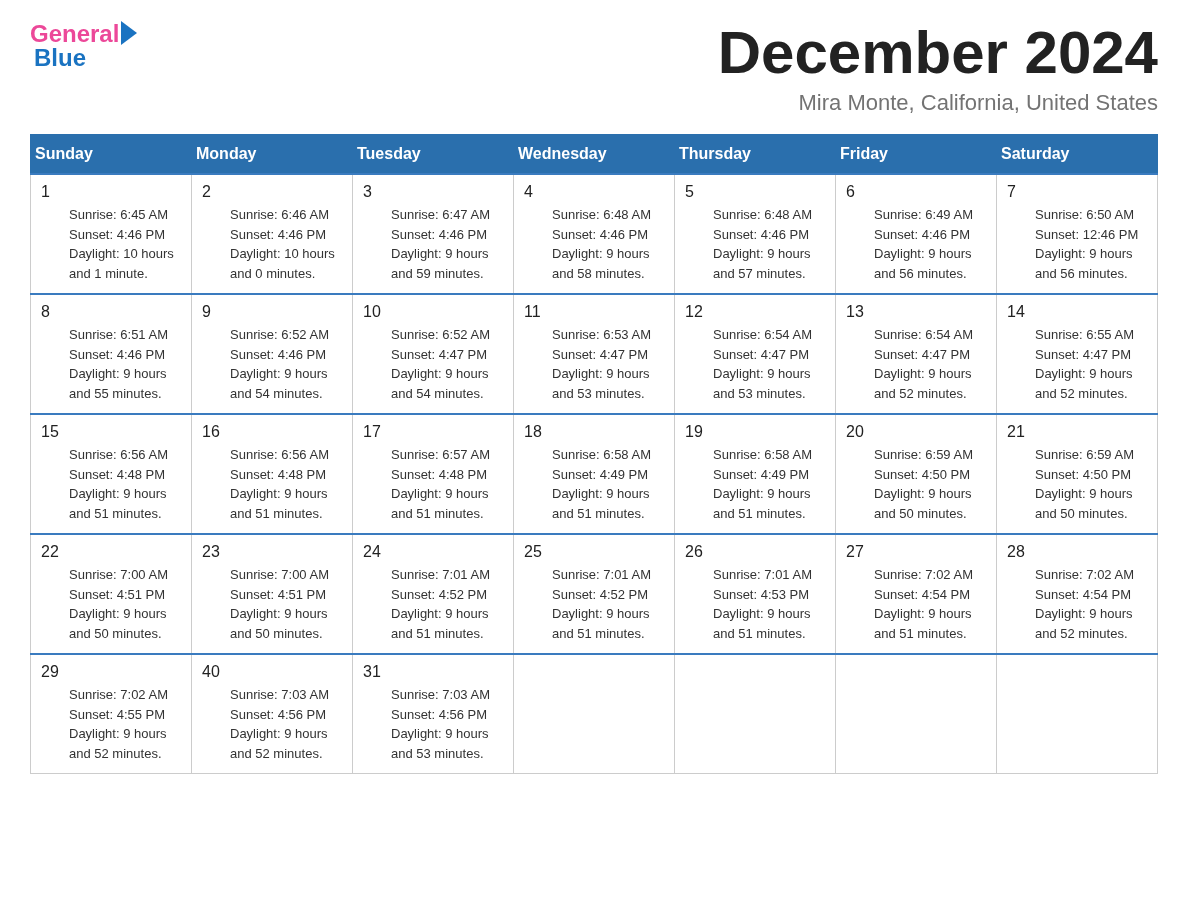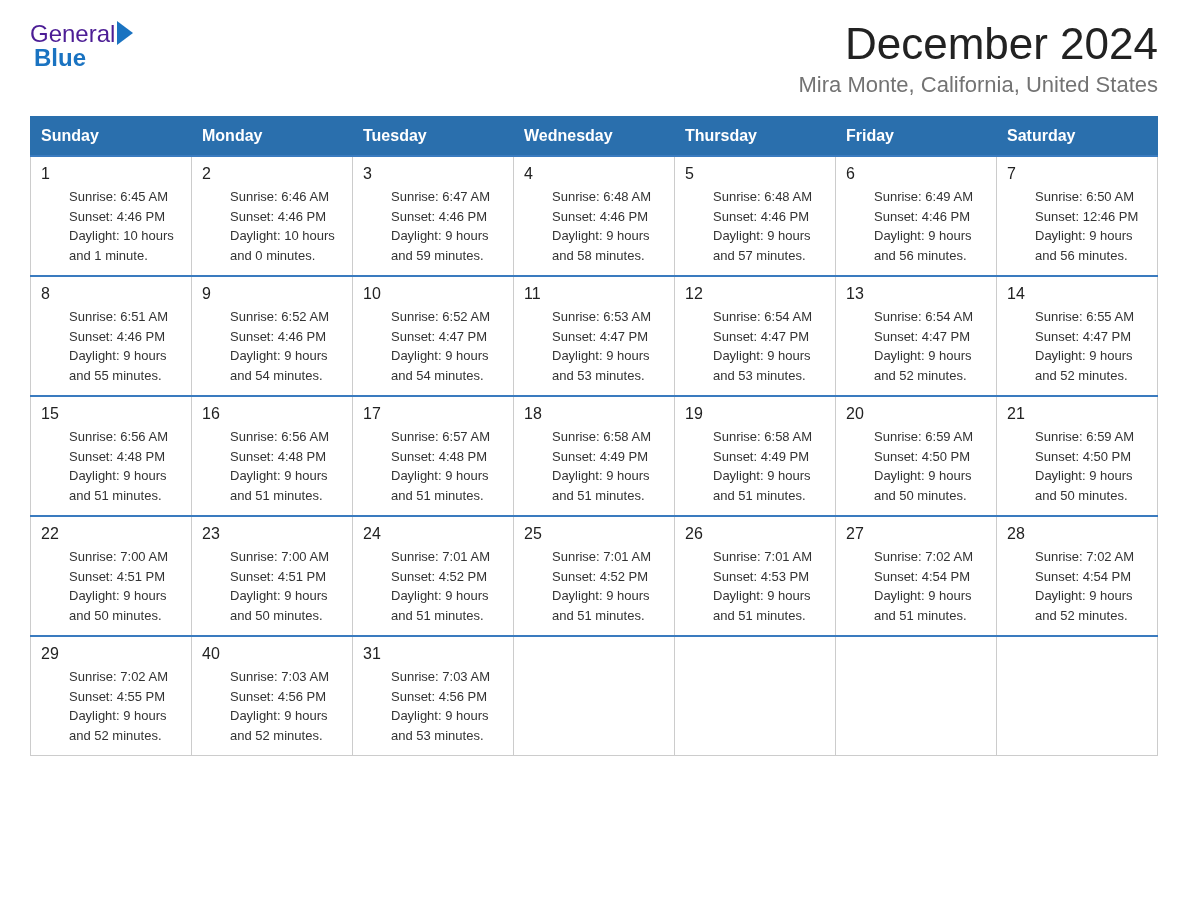--- a/index.html
+++ b/index.html
@@ -24,23 +24,23 @@
     }
     .logo-top {
       display: flex;
       align-items: center;
       font-size: 22px;
       font-weight: bold;
       color: #333;
       letter-spacing: 0;
     }
     .logo-general {
-      color: #4c1d95;
+      color: #ec4899;
       font-size: 24px;
-      font-weight: normal;
+      font-weight: bold;
     }
     .logo-arrow {
       display: inline-block;
       width: 0;
       height: 0;
       border-top: 12px solid transparent;
       border-bottom: 12px solid transparent;
       border-left: 16px solid #1a73c1;
       margin-left: 2px;
       margin-top: -2px;
@@ -49,42 +49,42 @@
       color: #1a73c1;
       font-size: 24px;
       font-weight: bold;
       margin-top: -4px;
       margin-left: 4px;
     }
     .title-block {
       text-align: right;
     }
     .title-block h1 {
-      font-size: 44px;
-      font-weight: normal;
+      font-size: 60px;
+      font-weight: bold;
       color: #222;
       line-height: 1.1;
     }
     .title-block h2 {
       font-size: 22px;
       font-weight: normal;
       color: #737373;
       margin-top: 4px;
     }
     .calendar {
       width: 100%;
       border-collapse: collapse;
       border: 1.5px solid #3a7bbf;
     }
     .calendar thead tr th {
       background-color: #2a6fad;
       color: #fff;
       font-size: 16px;
       font-weight: bold;
-      padding: 10px 10px;
+      padding: 10px 4px;
       text-align: left;
       border: 1px solid #2a6fad;
     }
     .calendar tbody tr td {
       vertical-align: top;
       padding: 8px 10px 10px 10px;
       border: 1px solid #ccc;
       border-top: 2px solid #3a7bbf;
       font-size: 13px;
       color: #333;

